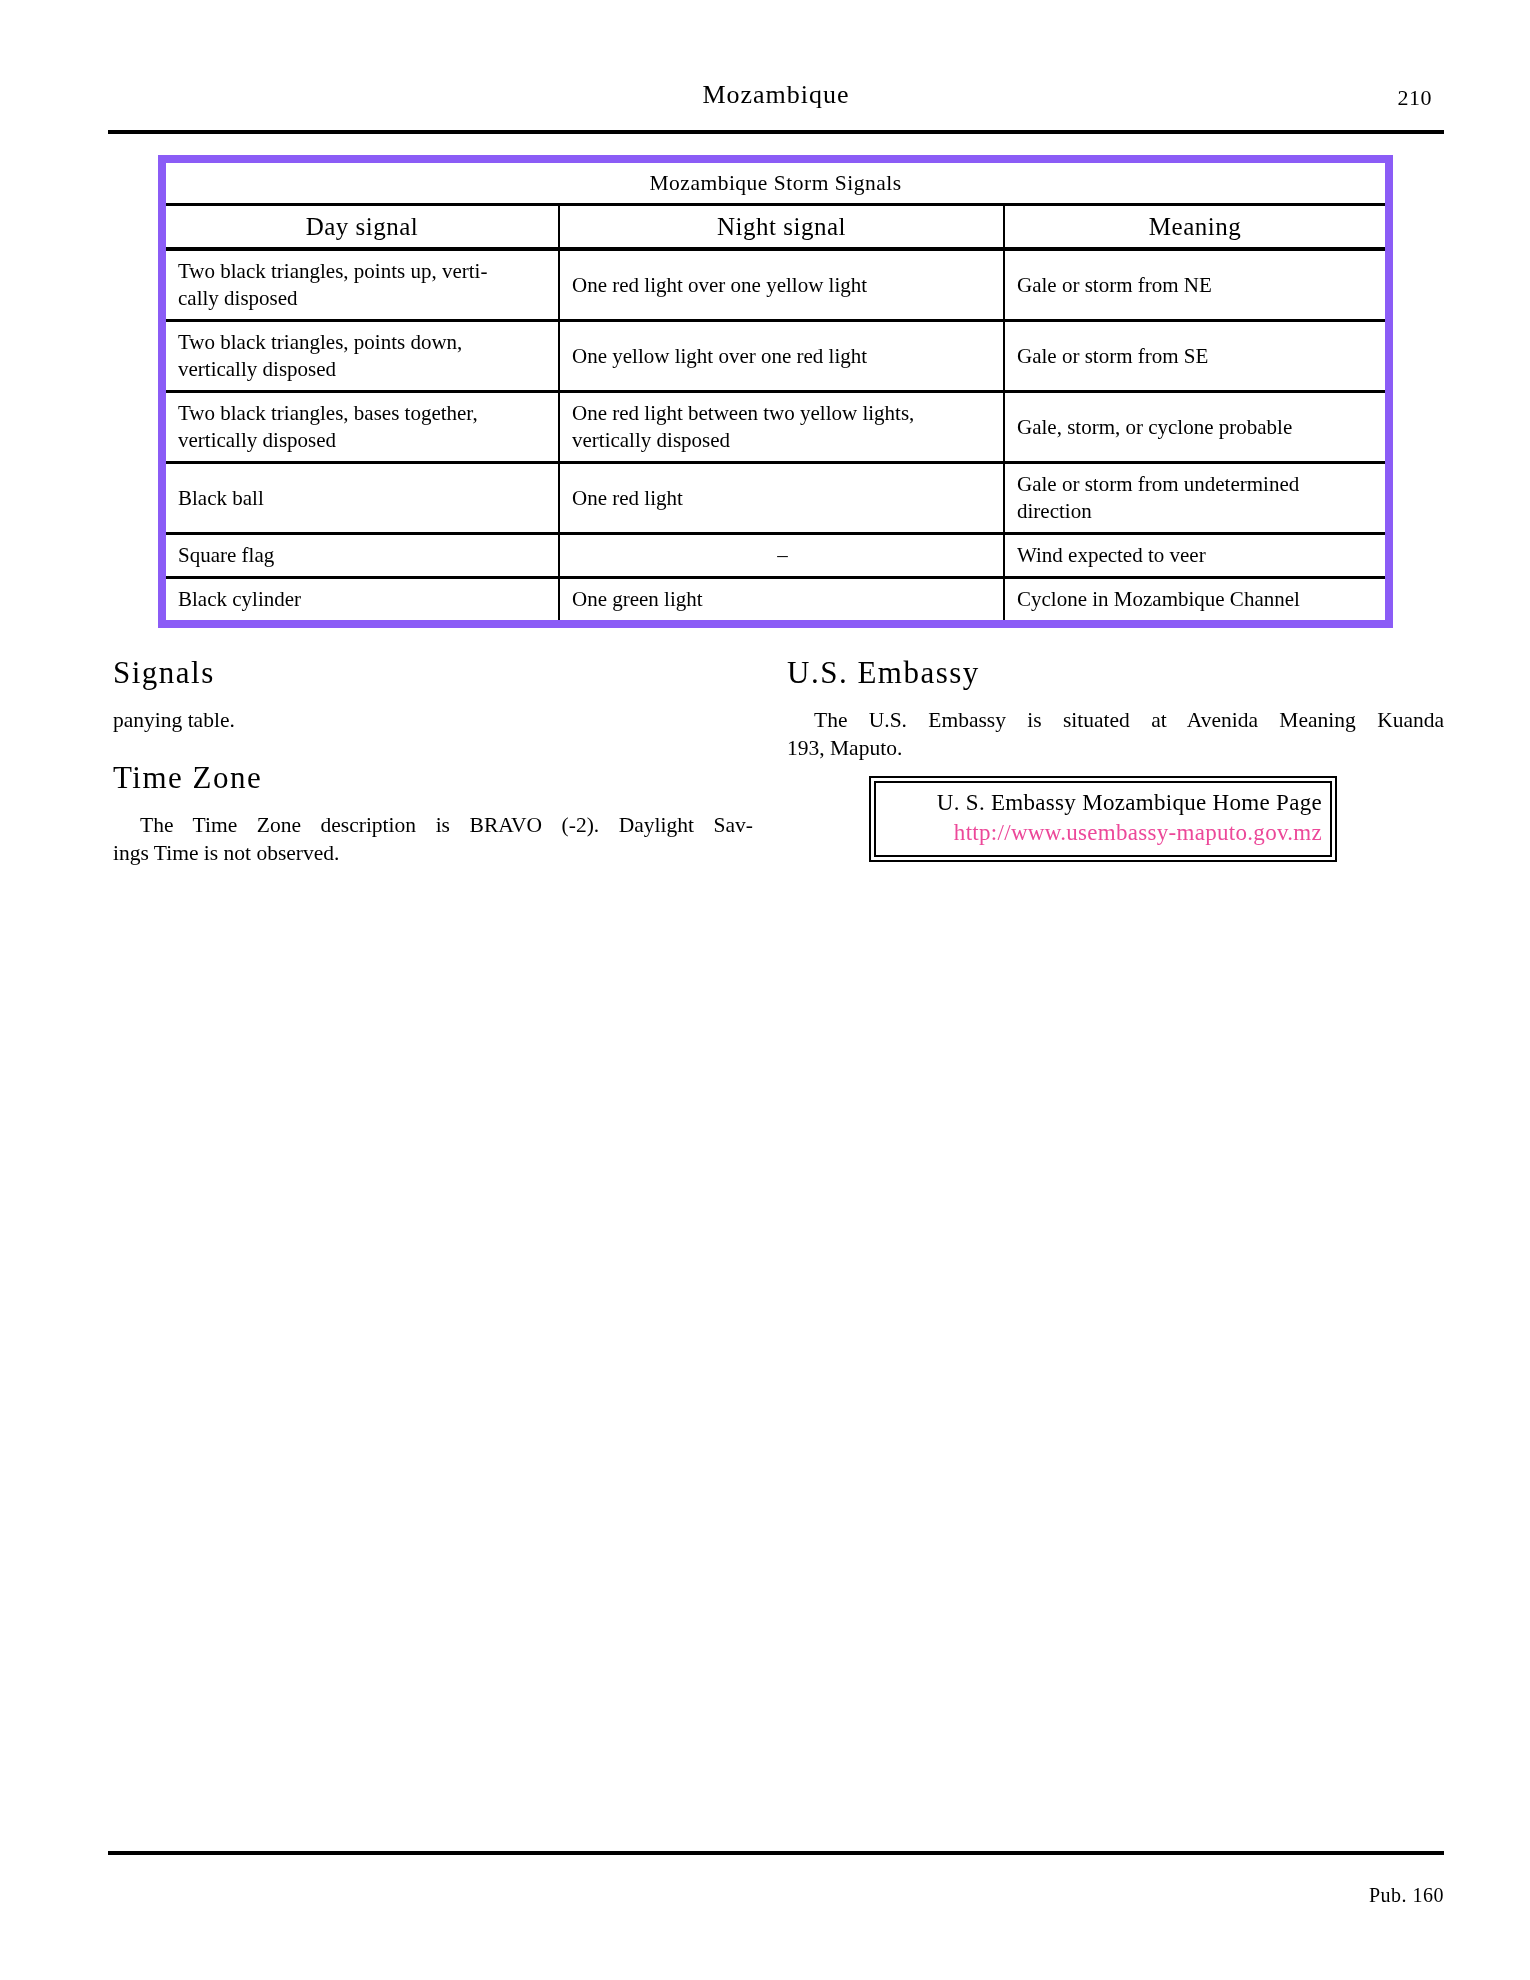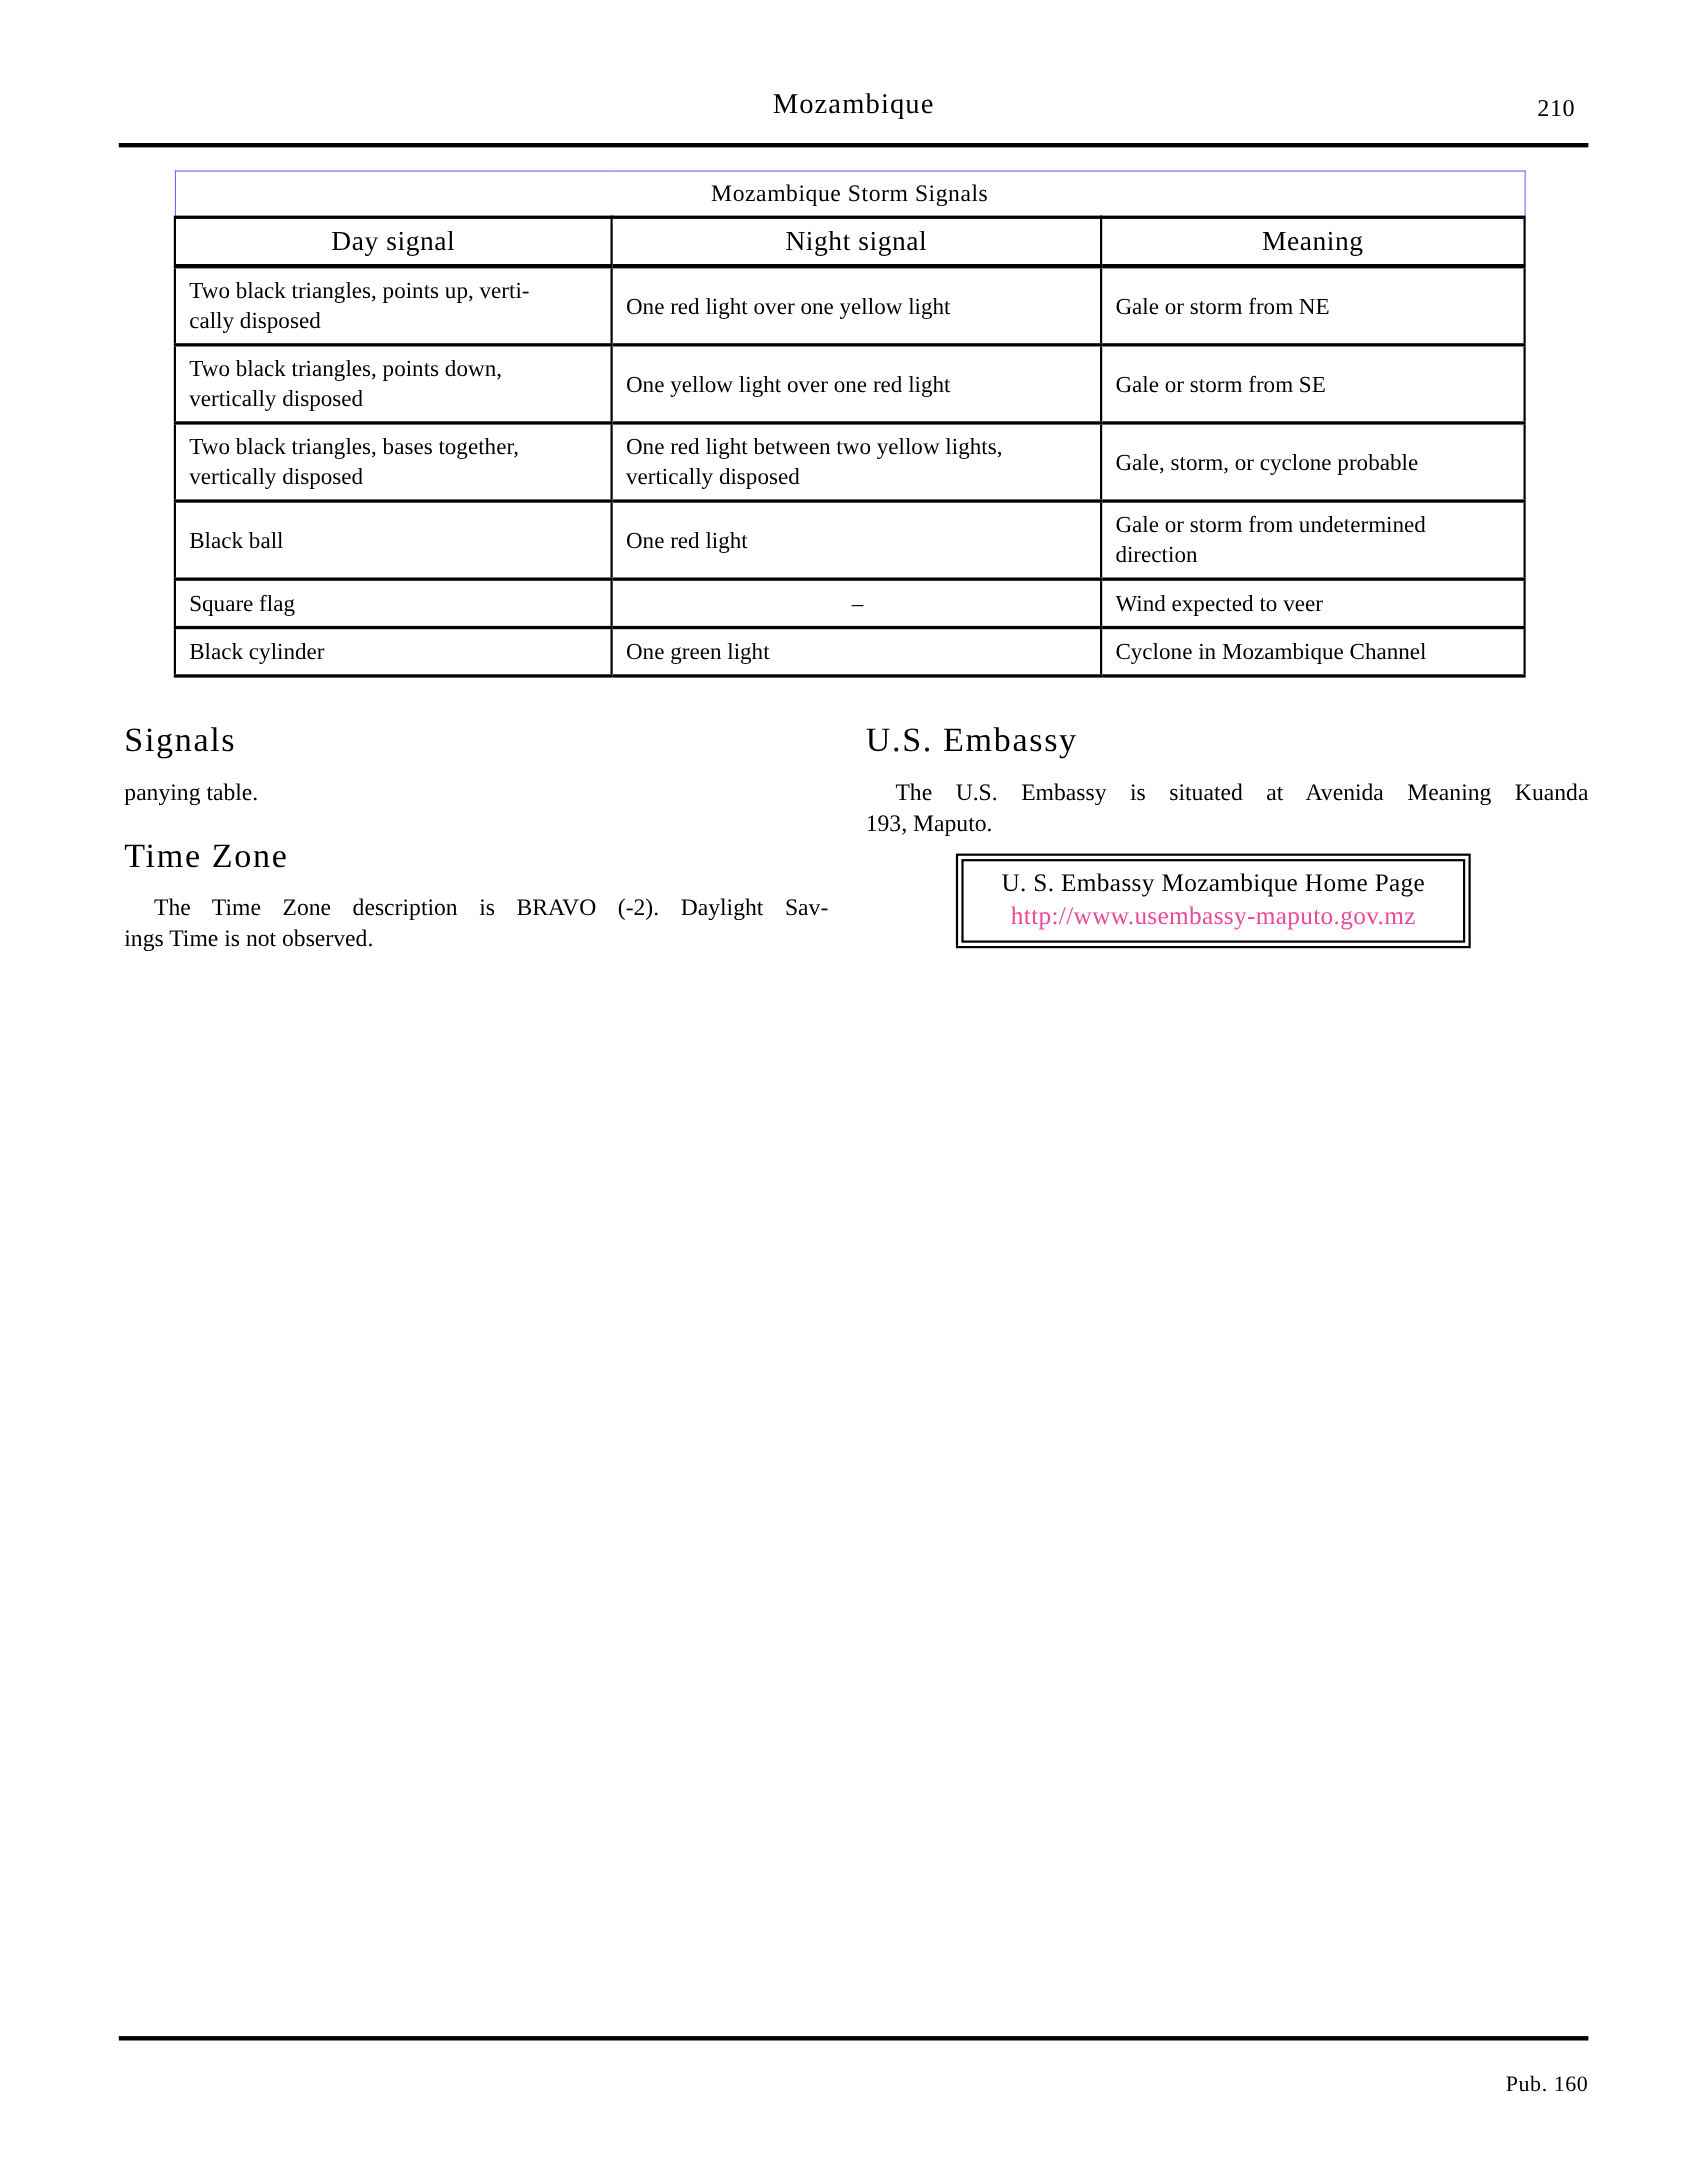--- a/index.html
+++ b/index.html
@@ -27,21 +27,21 @@
   }
   .rule-top { top:130px; }
   .rule-bottom { top:1851px; }
 
   
   table.storm {
     position:absolute; left:158px; top:155px;
     border-collapse:collapse;
     table-layout:fixed;
     width:1227px;
-    border:1px solid #8b5cf6;
+    border:8px solid #8b5cf6;
     font-size:21px;
   }
   table.storm col.c0 { width:397px; }
   table.storm col.c1 { width:445px; }
   table.storm col.c2 { width:385px; }
   table.storm .ttl {
     text-align:center; font-weight:normal;
     font-size:21.5px; letter-spacing:.5px;
     height:40px; line-height:40px;
     border-bottom:3px solid #000;
@@ -80,21 +80,21 @@
 
   
   .homebox {
     margin:14px 0 0 82px; width:468px;
     border:2px solid #000; padding:3px;
     box-sizing:border-box;
   }
   .homebox-inner {
     border:2px solid #000;
     padding:5px 8px 7px 8px;
-    text-align:center;
+    text-align:right;
     font-size:23px; line-height:30px; letter-spacing:.3px;
   }
   .homebox-inner a { text-decoration:none; }
 
   
   .ftr-pub {
     position:absolute; left:108px; top:1884px; width:1336px;
     text-align:right; font-size:20px; letter-spacing:.5px;
   }
 </style>

